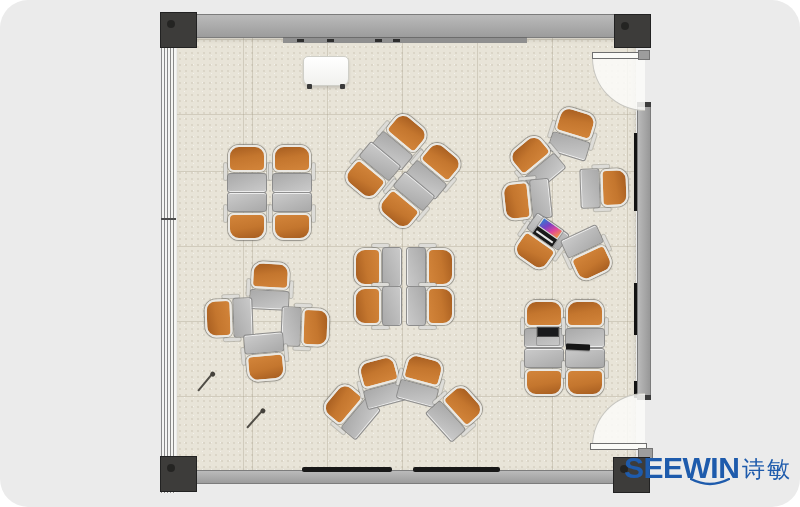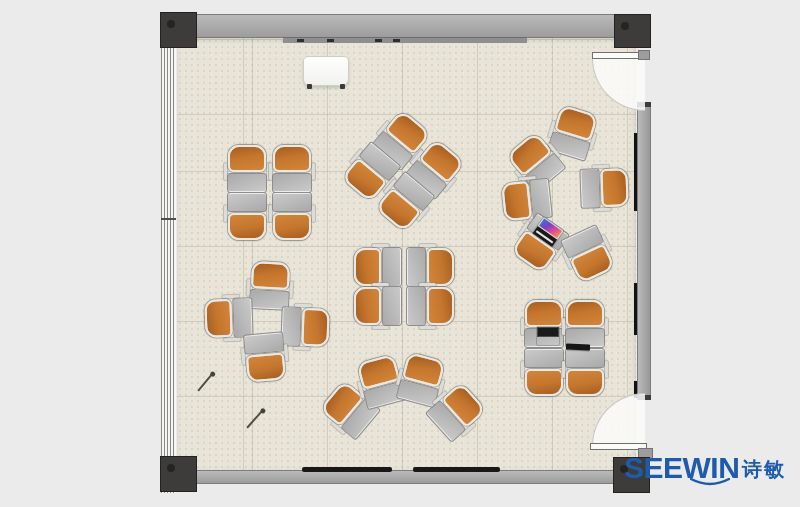--- a/index.html
+++ b/index.html
@@ -1,19 +1,20 @@
 <!DOCTYPE html>
 <html style="--background: #ebebeb; --floor: #e8e4d8; --wall: #a8a8a8; --column: #3d3c3a; --seat-orange: #c4762e; --desk-gray: #b8b8b8; --brand: #1e5bac;"><head>
 <meta charset="utf-8">
 <style>
   html,body{margin:0;padding:0;background:#fff;}
   .stage{
     position:relative;width:800px;height:507px;overflow:hidden;
     background:var(--background,#ebebeb);
     font-family:"Liberation Sans",sans-serif;
+    border-radius:28px;
   }
   .stage *{position:absolute;box-sizing:border-box;}
 
   
   .window-band{
     left:161px;top:14px;width:15px;height:479px;
     background:repeating-linear-gradient(90deg,#898989 0 1px,#f5f5f3 1px 3px);
   }
   .window-tick{left:0;top:204px;width:15px;height:2px;background:#4d4d4d;}
 
@@ -115,21 +116,21 @@
   .pen::after{content:"";position:absolute;right:-2px;top:-1.4px;width:5px;height:5px;border-radius:50%;background:#45423c;}
 
   
   .logo{left:624px;top:452px;width:172px;height:40px;color:var(--brand,#1e5bac);}
   .logo .wordmark{
     position:absolute;left:0;top:0;font-size:30px;font-weight:bold;
     letter-spacing:-.5px;line-height:32px;color:var(--brand,#1e5bac);
   }
   .logo .swoosh{position:absolute;left:66px;top:26px;color:var(--brand,#1e5bac);}
   .logo .cjk{
-    position:absolute;left:118px;top:2px;font-size:20px;font-weight:bold;line-height:30px;
+    position:absolute;left:118px;top:2px;font-size:23px;font-weight:normal;line-height:30px;
     font-family:"DejaVu Sans",sans-serif;color:var(--brand,#1e5bac);letter-spacing:2px;
   }
 </style>
 </head>
 <body>
 
 <div class="stage">
 
   <div class="window-band">
     <span class="window-tick"></span>

